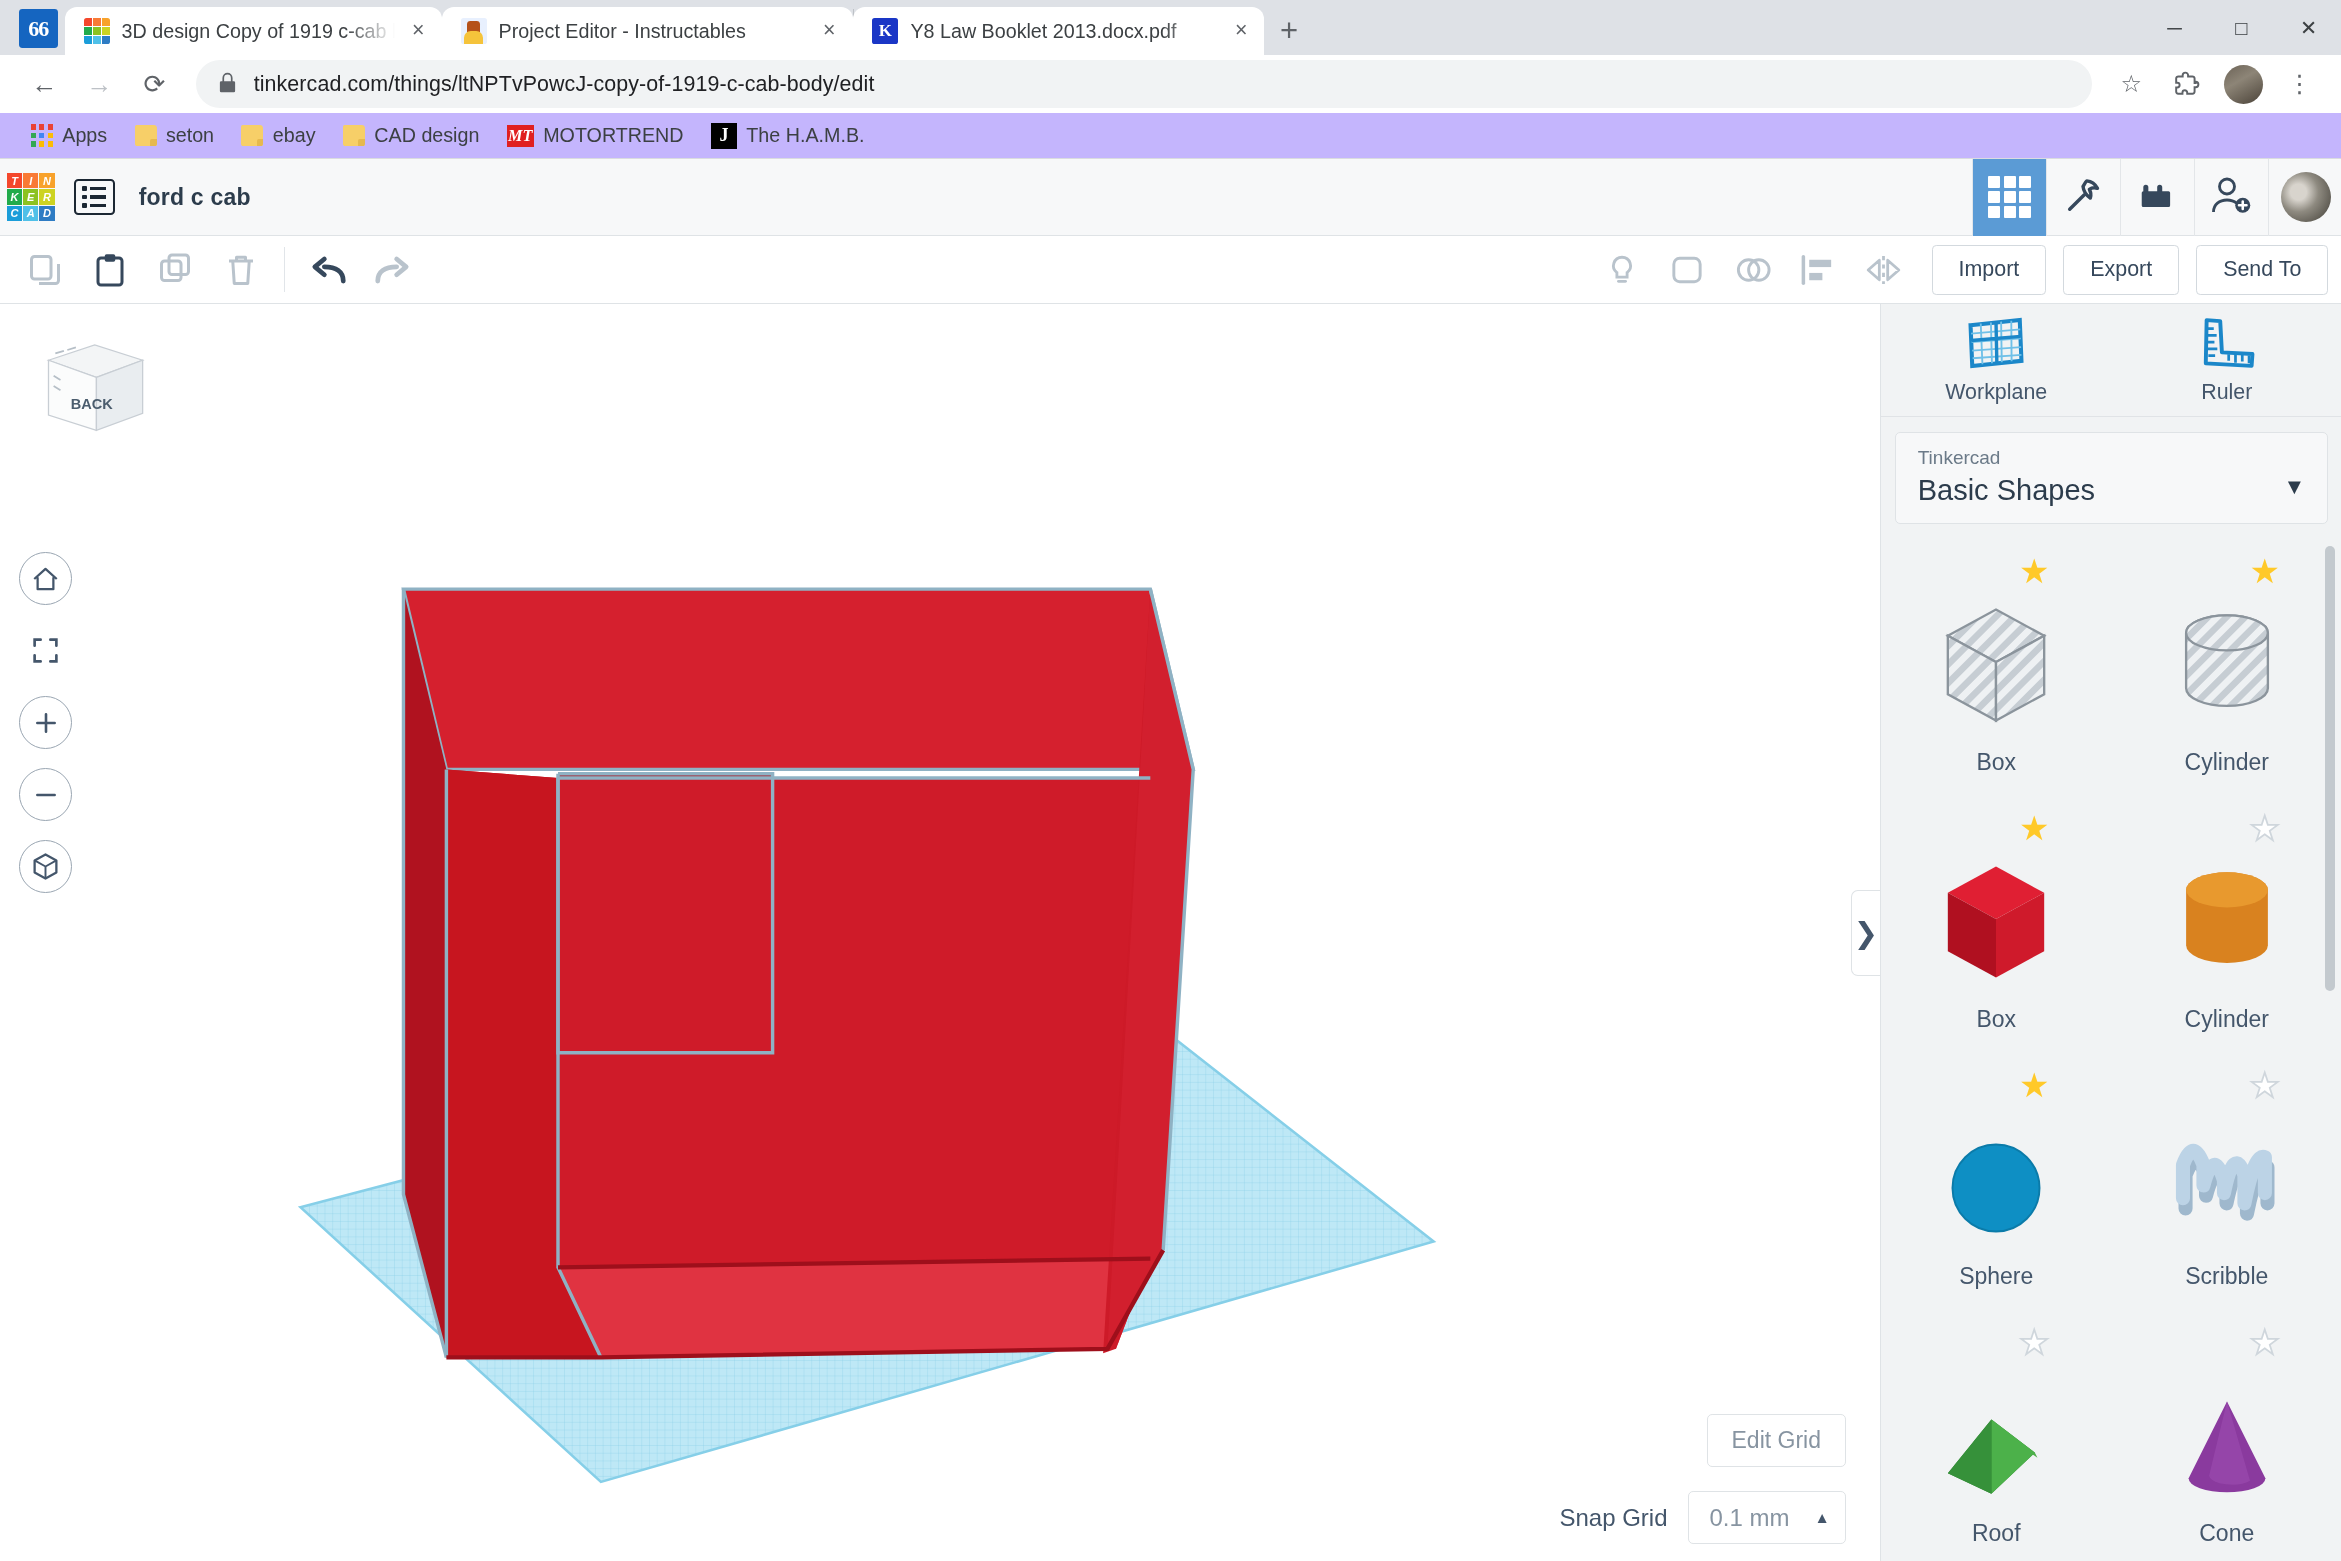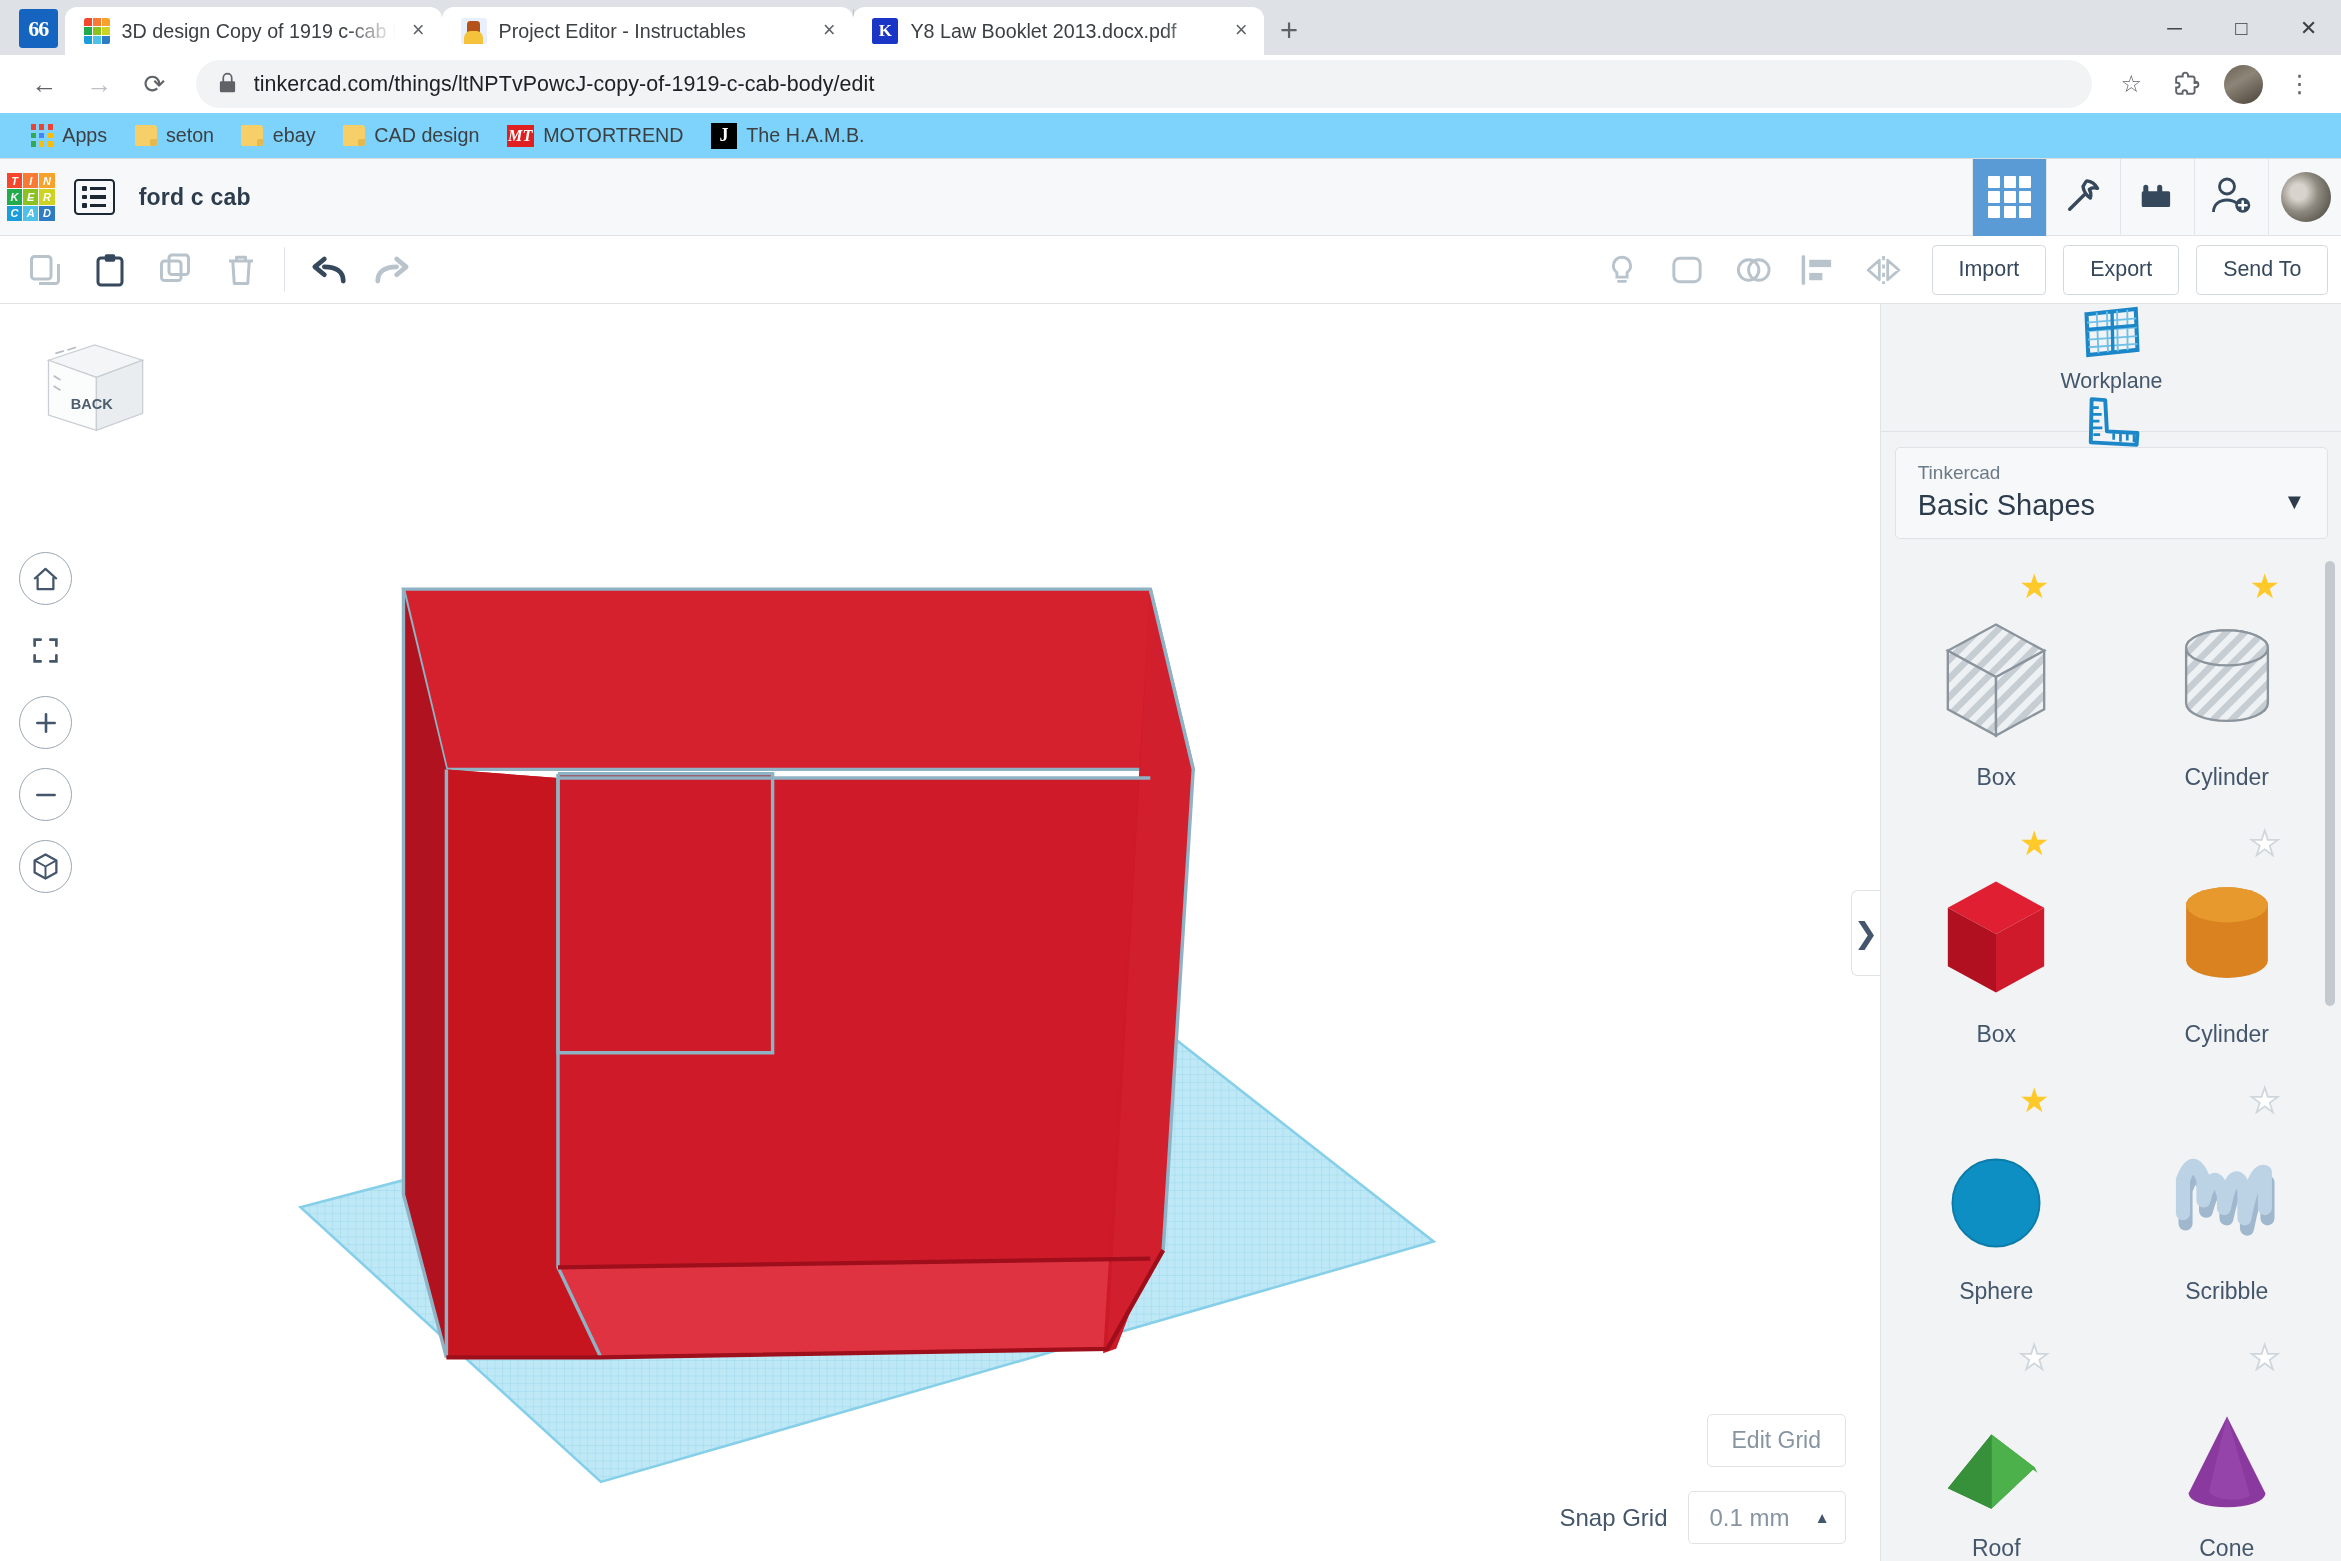--- a/index.html
+++ b/index.html
@@ -65,21 +65,21 @@
     flex:1; height:48px; background:#f1f3f4; border-radius:24px; margin:0 13.7px;
     display:flex; align-items:center; padding:0 22px; gap:17px;
   }
   .omnibox .url { font-size:21.4px; color:#202124; letter-spacing:0.1px; }
   .tb-right { display:flex; align-items:center; gap:5.1px; }
   .tb-right > div { width:51px;height:51px;display:flex;align-items:center;justify-content:center;color:#5f6368;font-size:24px;}
   .avatar-chrome { width:39px;height:39px;border-radius:50%;
      background:linear-gradient(150deg,#6b6256 0%,#8d8577 40%,#4a4238 100%); }
 
   .bookmarks {
-    height:46px; background:#7dd3fc; display:flex; align-items:center;
+    height:46px; background:#c4b5fd; display:flex; align-items:center;
     padding:0 20.5px; gap:6.8px; flex:0 0 46px; border-bottom:0.9px solid #dadce0;
   }
   .bm { display:flex; align-items:center; gap:9.4px; padding:5.1px 10.3px; border-radius:5.1px; }
   .bm .lbl { font-size:19.7px; color:#3c4043; white-space:nowrap; }
   .apps-grid { display:grid; grid-template-columns:repeat(3,5.1px); grid-template-rows:repeat(3,5.1px); gap:3.4px;}
   .apps-grid i{display:block;width:5.1px;height:5.1px;}
   .folder { width:22px;height:20.5px; background:#f7cf68; border-radius:1.7px 3.4px 2.6px 2.6px; position:relative;}
   .folder::after{content:"";position:absolute;right:0;bottom:0;width:6.8px;height:6.8px;
                  background:#e6b94e;border-radius:1.7px 0 2.6px 0;}
   .mt-ico { width:27px;height:22px;background:#e02020;color:#fff;font-weight:bold;font-style:italic;
@@ -148,21 +148,21 @@
   .collapse-handle {
     position:absolute; right:0; top:50%; transform:translateY(-50%);
     width:29px;height:86px;background:#fff;border:0.9px solid #dfe3e6;border-right:none;
     border-radius:6.8px 0 0 6.8px; display:flex;align-items:center;justify-content:center;
     color:#44566b;font-size:29px;
   }
 
   
   .rpanel { width:462px; flex:0 0 462px; background:#f1f3f4; border-left:0.9px solid #dfe3e6;
             display:flex; flex-direction:column; min-height:0; }
-  .rp-top { height:128px; display:flex; border-bottom:0.9px solid #e0e3e6;flex-direction:column; }
+  .rp-top { height:113px; display:flex; border-bottom:0.9px solid #e0e3e6; }
   .rp-tool { flex:1; display:flex;flex-direction:column;align-items:center;justify-content:center;gap:8.6px;}
   .rp-tool .lbl { font-size:21.4px; color:#44566b; }
   .rp-select { margin:15.4px 13.7px 8.6px; background:#f7f8f9; border:0.9px solid #dfe3e6; border-radius:5.1px;
                padding:13.7px 22px 15.4px; display:flex; align-items:flex-end; justify-content:space-between;}
   .rp-select .small { font-size:19px;color:#6b7a88; }
   .rp-select .big { font-size:29px;color:#2c3c4c; margin-top:5.1px;}
   .shapes { flex:1; overflow:hidden; position:relative; padding:12px 0 0; }
   .shape-grid { display:grid; grid-template-columns:1fr 1fr; row-gap:17px; }
   .shape-cell { position:relative; display:flex;flex-direction:column;align-items:center;
                 justify-content:flex-end; height:240px; padding-bottom:8.6px;}

